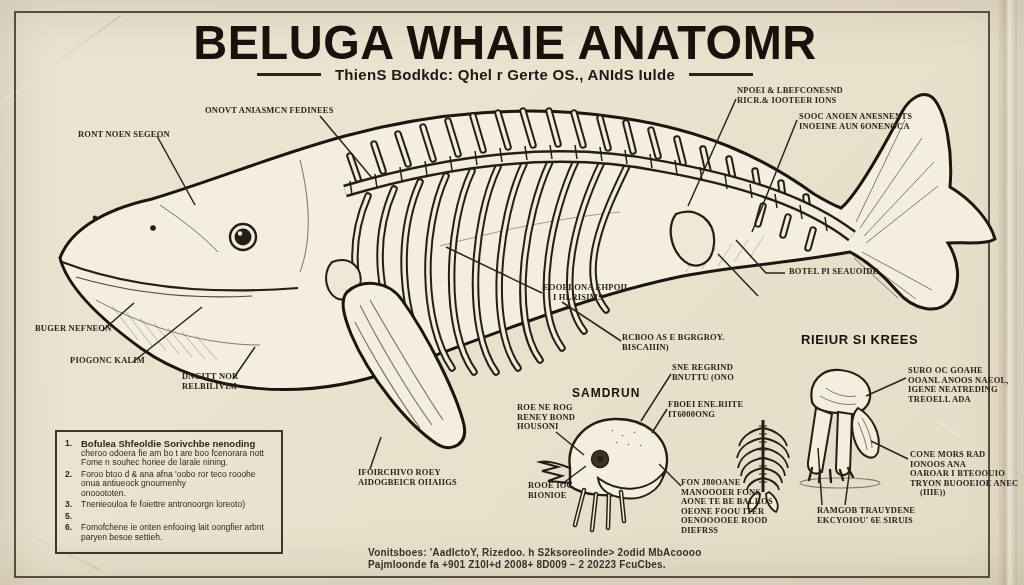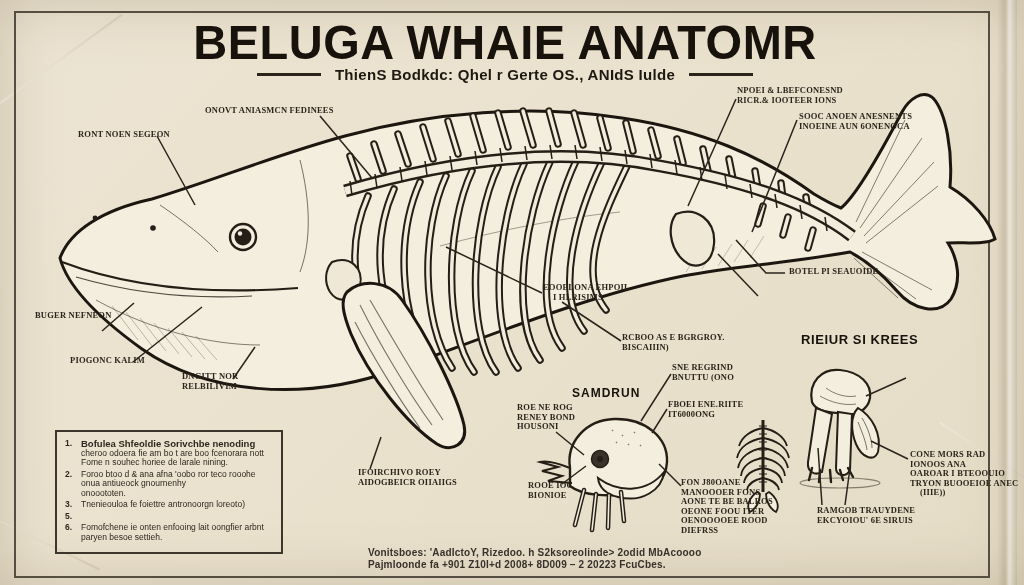--- a/index.html
+++ b/index.html
@@ -205,21 +205,21 @@
     <div>EOOELONA EHPOIL</div>
     <div class="ind">I HLRISIMS</div>
   </div>
   <div class="lbl" style="left:622px;top:333px">
     <div>RCBOO AS E BGRGROY.</div>
     <div>BISCAIIIN)</div>
   </div>
   <div class="lbl" style="left:789px;top:267px">
     <div>BOTEL PI SEAUOIDE</div>
   </div>
-  <div class="lbl" style="left:35px;top:311px">
+  <div class="lbl" style="left:35px;top:324px">
     <div>BUGER NEFNEON</div>
   </div>
   <div class="lbl" style="left:70px;top:356px">
     <div>PIOGONC KALIM</div>
   </div>
   <div class="lbl" style="left:182px;top:372px">
     <div>DNGITT NOR</div>
     <div>RELBILIVIM</div>
   </div>
   <div class="lbl" style="left:358px;top:468px">
@@ -248,20 +248,26 @@
   <div class="lbl" style="left:681px;top:478px">
     <div>FON J80OANE</div>
     <div>MANOOOER FONS</div>
     <div>AONE TE BE BALROS</div>
     <div>OEONE FOOU ITER</div>
     <div>OENOOOOEE ROOD</div>
     <div>DIEFRSS</div>
   </div>
 
   <div class="sec-heading pelvis-heading" style="left:801px;top:332px">RIEIUR SI KREES</div>
+  <div class="lbl" style="left:908px;top:366px">
+    <div>SURO OC GOAHE</div>
+    <div>OOANL ANOOS NAEOL,</div>
+    <div>IGENE NEATREDING</div>
+    <div>TREOELL ADA</div>
+  </div>
   <div class="lbl" style="left:910px;top:450px">
     <div>CONE MORS RAD</div>
     <div>IONOOS ANA</div>
     <div>OAROAR I BTEOOUIO</div>
     <div>TRYON BUOOEIOE ANEC</div>
     <div class="ind">(IIIE))</div>
   </div>
   <div class="lbl" style="left:817px;top:506px">
     <div>RAMGOB TRAUYDENE</div>
     <div>EKCYOIOU' 6E SIRUIS</div>

